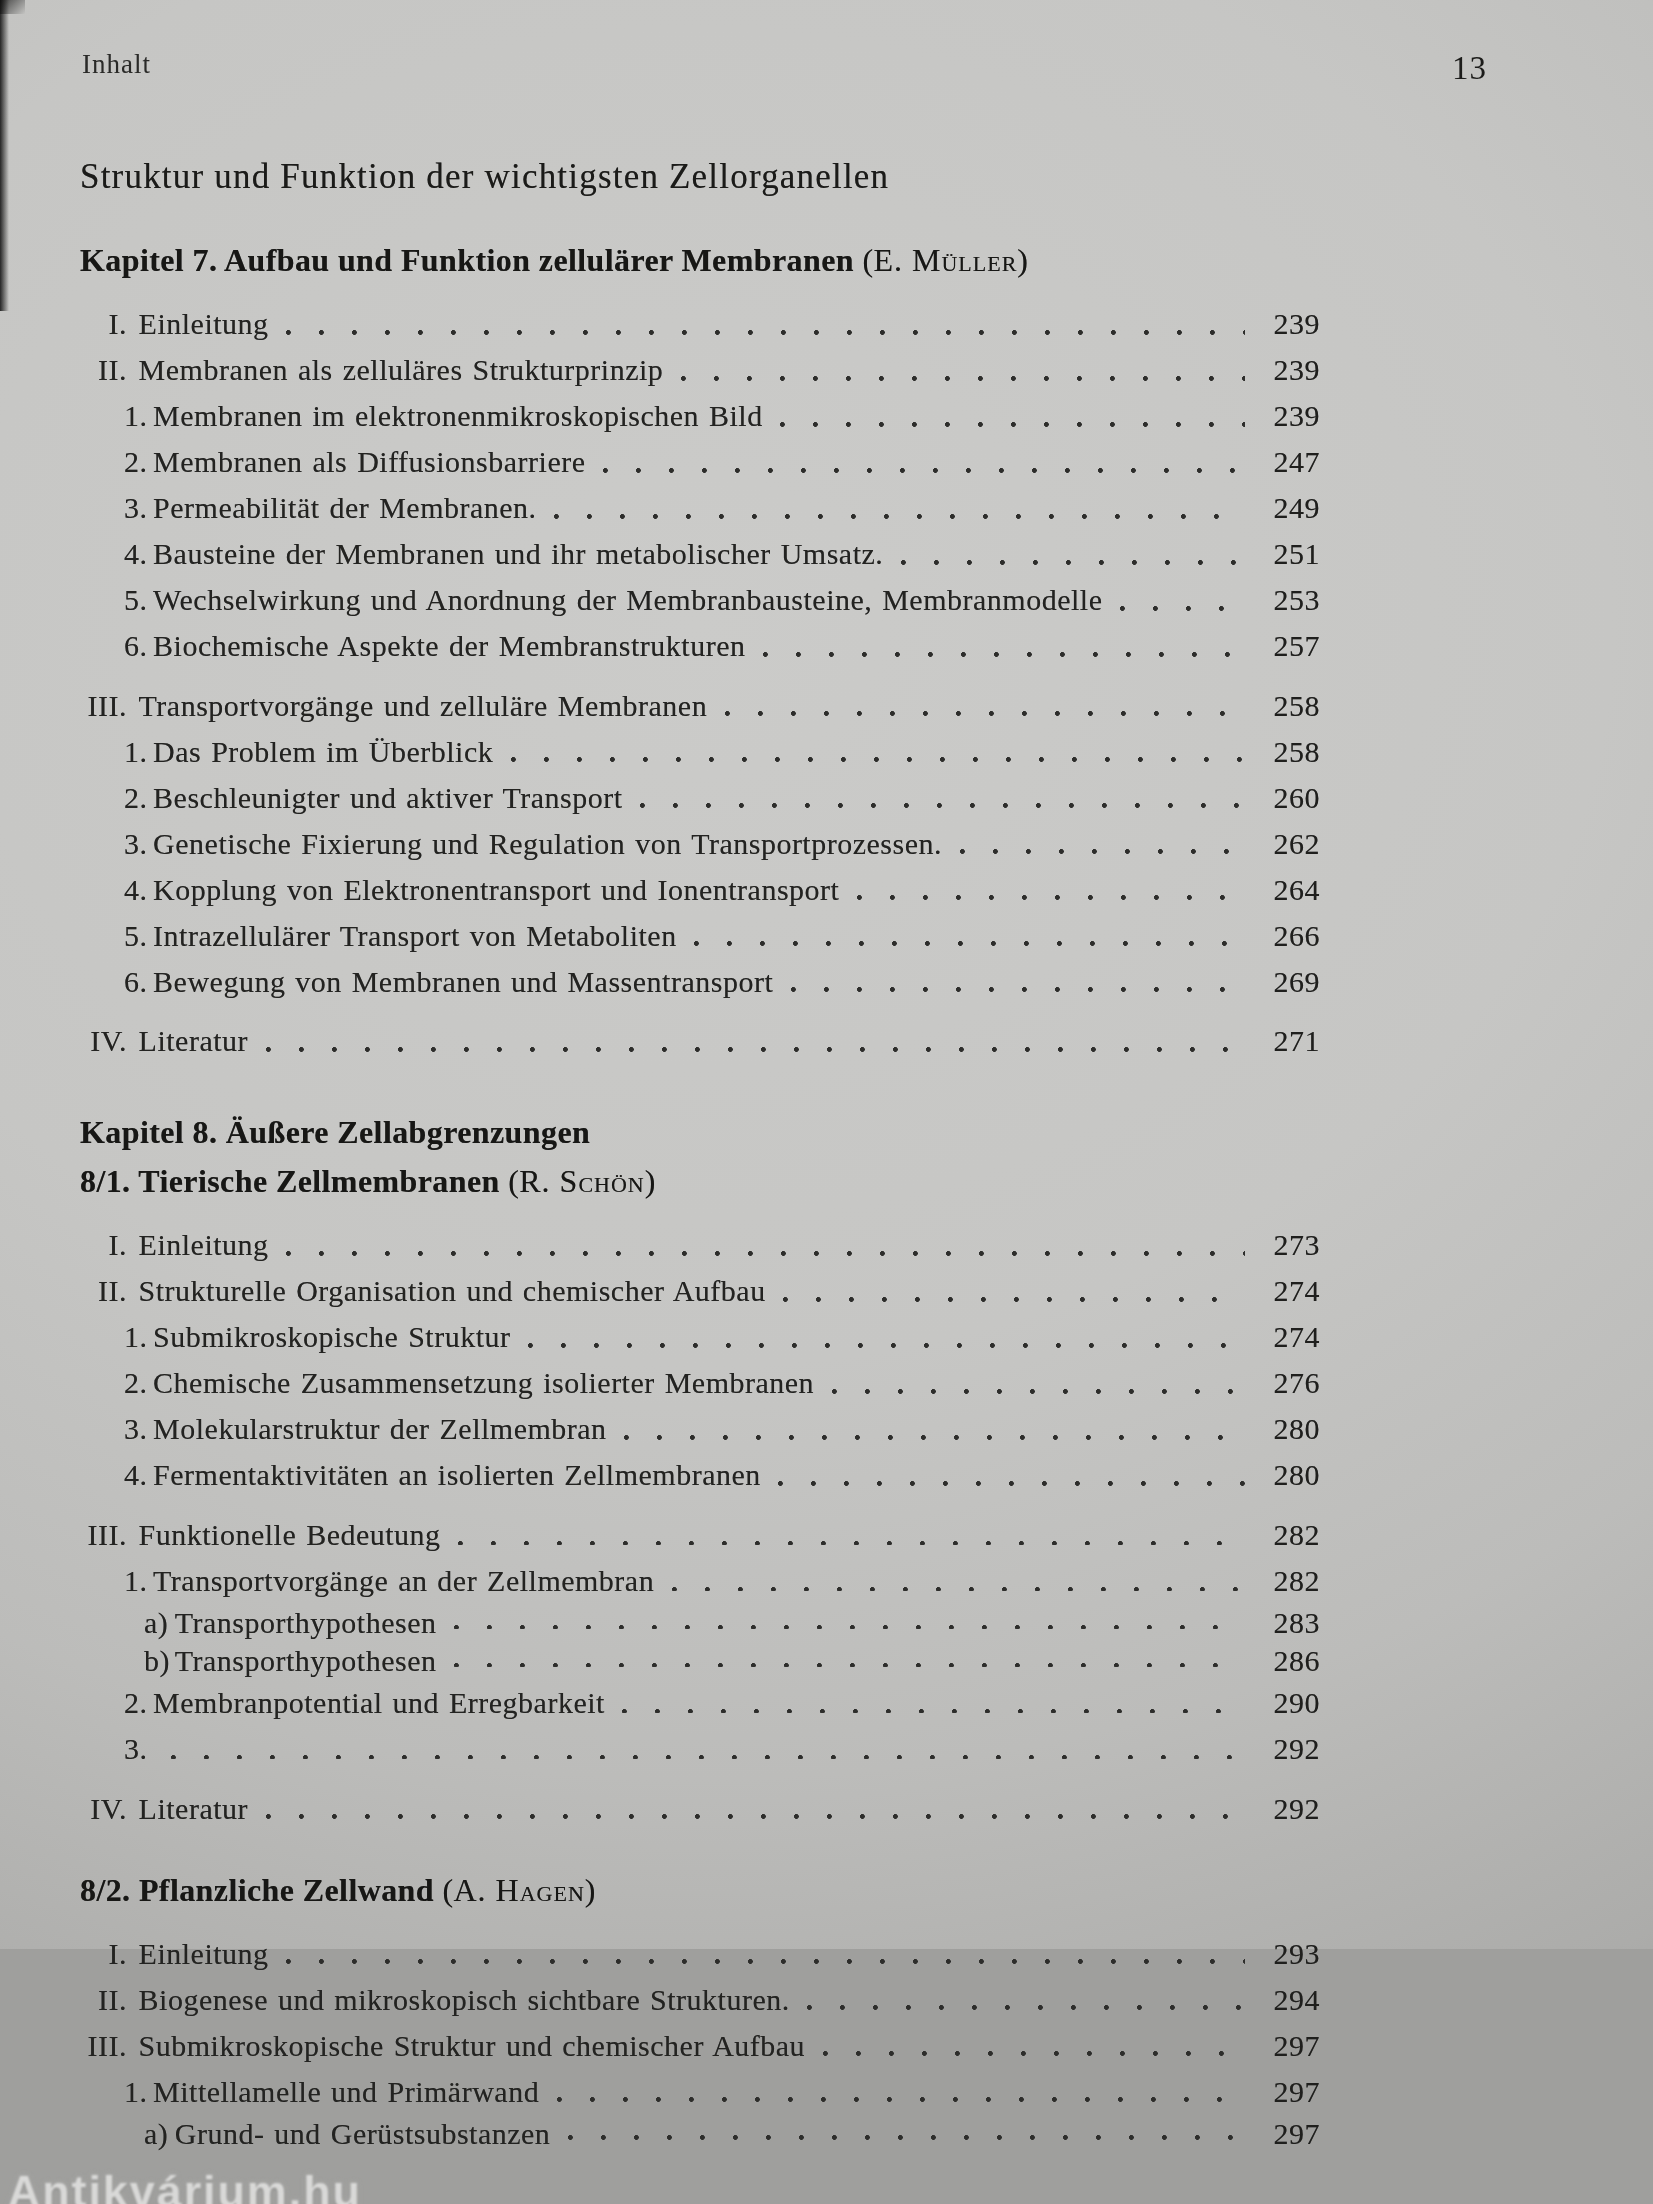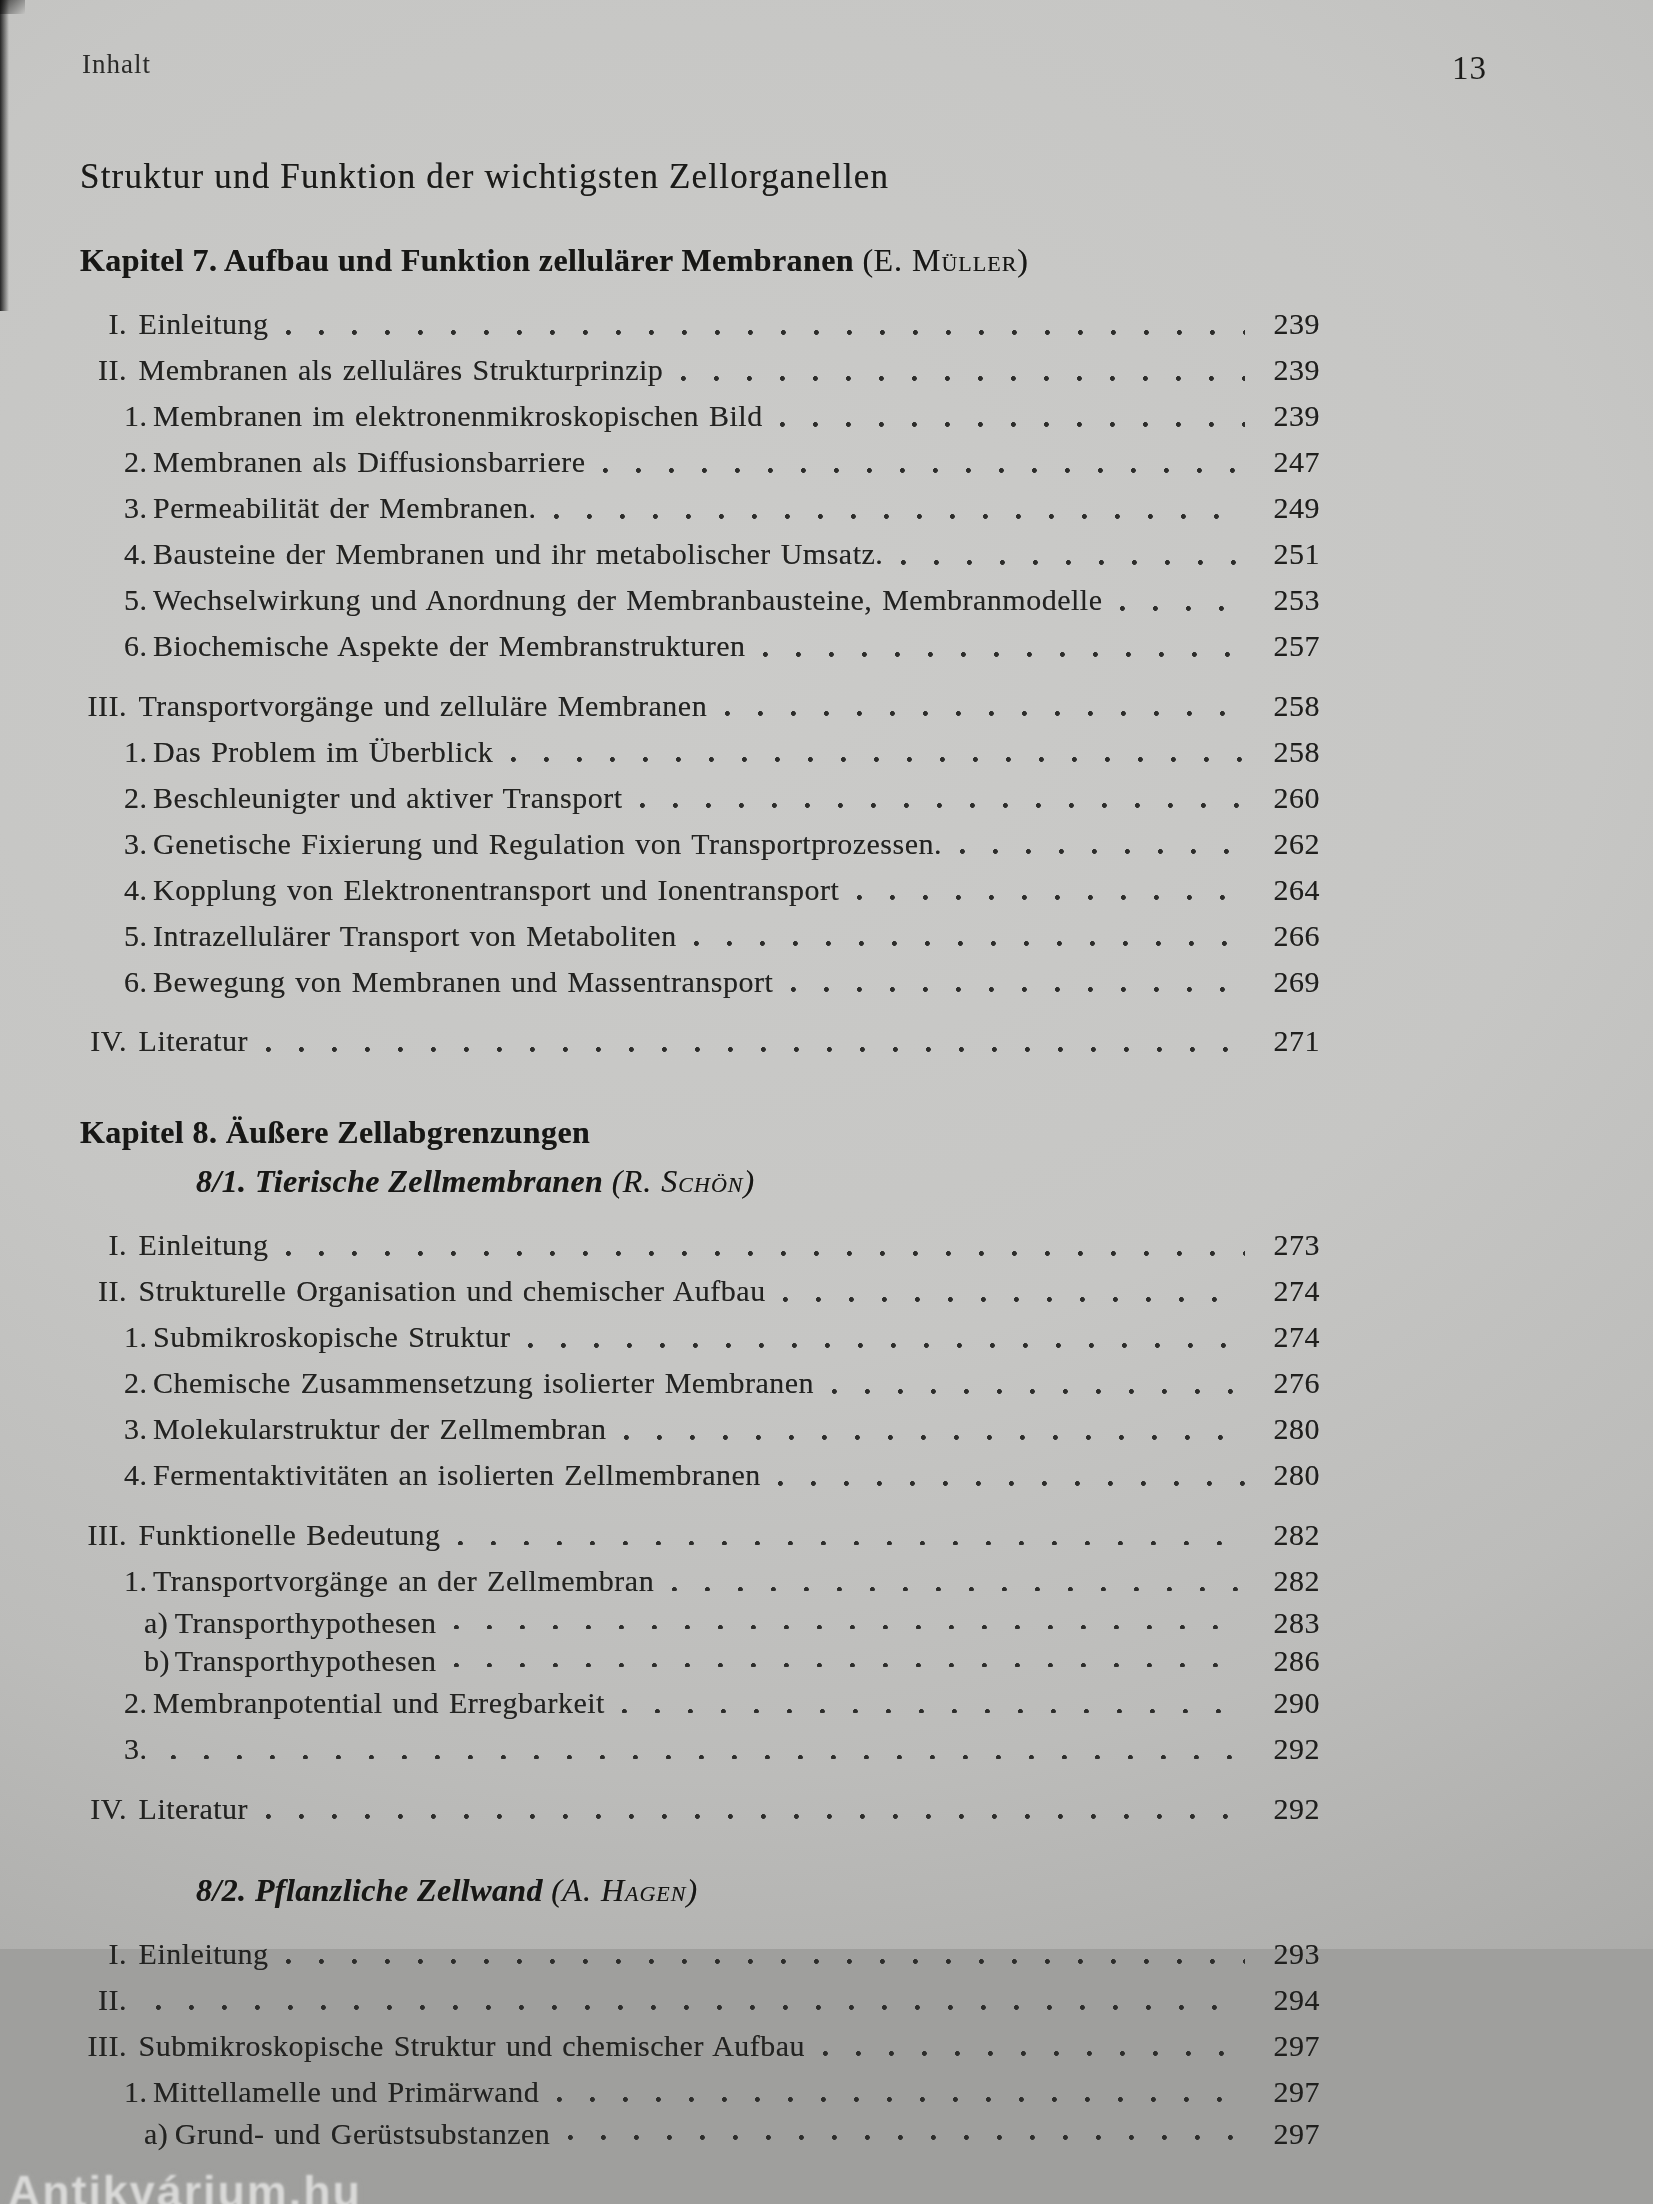--- a/index.html
+++ b/index.html
@@ -46,21 +46,21 @@
     text-shadow: 0 0 0.5px rgba(20,20,20,0.55);
   }
 
   .hd {
     font-size: 32px; font-weight: 700; line-height: 39px;
     letter-spacing: 0.4px; color: #171715; white-space: nowrap;
     text-shadow: 0 0 0.4px rgba(20,20,20,0.5);
   }
   .hd .author { font-weight: 400; }
   .hd .author .sc { font-variant: small-caps; letter-spacing: 1px; }
-  .hd.sub { margin-left: 116px; margin-top: 9.7px; font-style: italic; }
+  .hd.sub { margin-top: 9.7px; }
   .row + .hd.chapter { margin-top: 49px; }
   .row + .hd.sub { margin-top: 39px; }
   .hd + .row { margin-top: 21.3px; }
 
   .row {
     display: flex; align-items: baseline;
     height: 46px; line-height: 46px;
     font-size: 30px; color: #232321;
     letter-spacing: 0.5px; word-spacing: 1.9px;
     text-shadow: 0 0 0.4px rgba(25,25,25,0.45);
@@ -287,20 +287,21 @@
         </div>
         <div class="hd sub"><span class="hd-text">8/2. Pflanzliche Zellwand</span><span class="author"> (<span class="sc">A. Hagen</span>)</span></div>
         <div class="row roman">
           <span class="num">I.</span>
           <span class="txt">Einleitung</span>
           <span class="leader"></span>
           <span class="pg">293</span>
         </div>
         <div class="row roman">
           <span class="num">II.</span>
+          <span class="txt">Biogenese und mikroskopisch sichtbare Strukturen.</span>
           <span class="leader"></span>
           <span class="pg">294</span>
         </div>
         <div class="row roman">
           <span class="num">III.</span>
           <span class="txt">Submikroskopische Struktur und chemischer Aufbau</span>
           <span class="leader"></span>
           <span class="pg">297</span>
         </div>
         <div class="row arabic">

